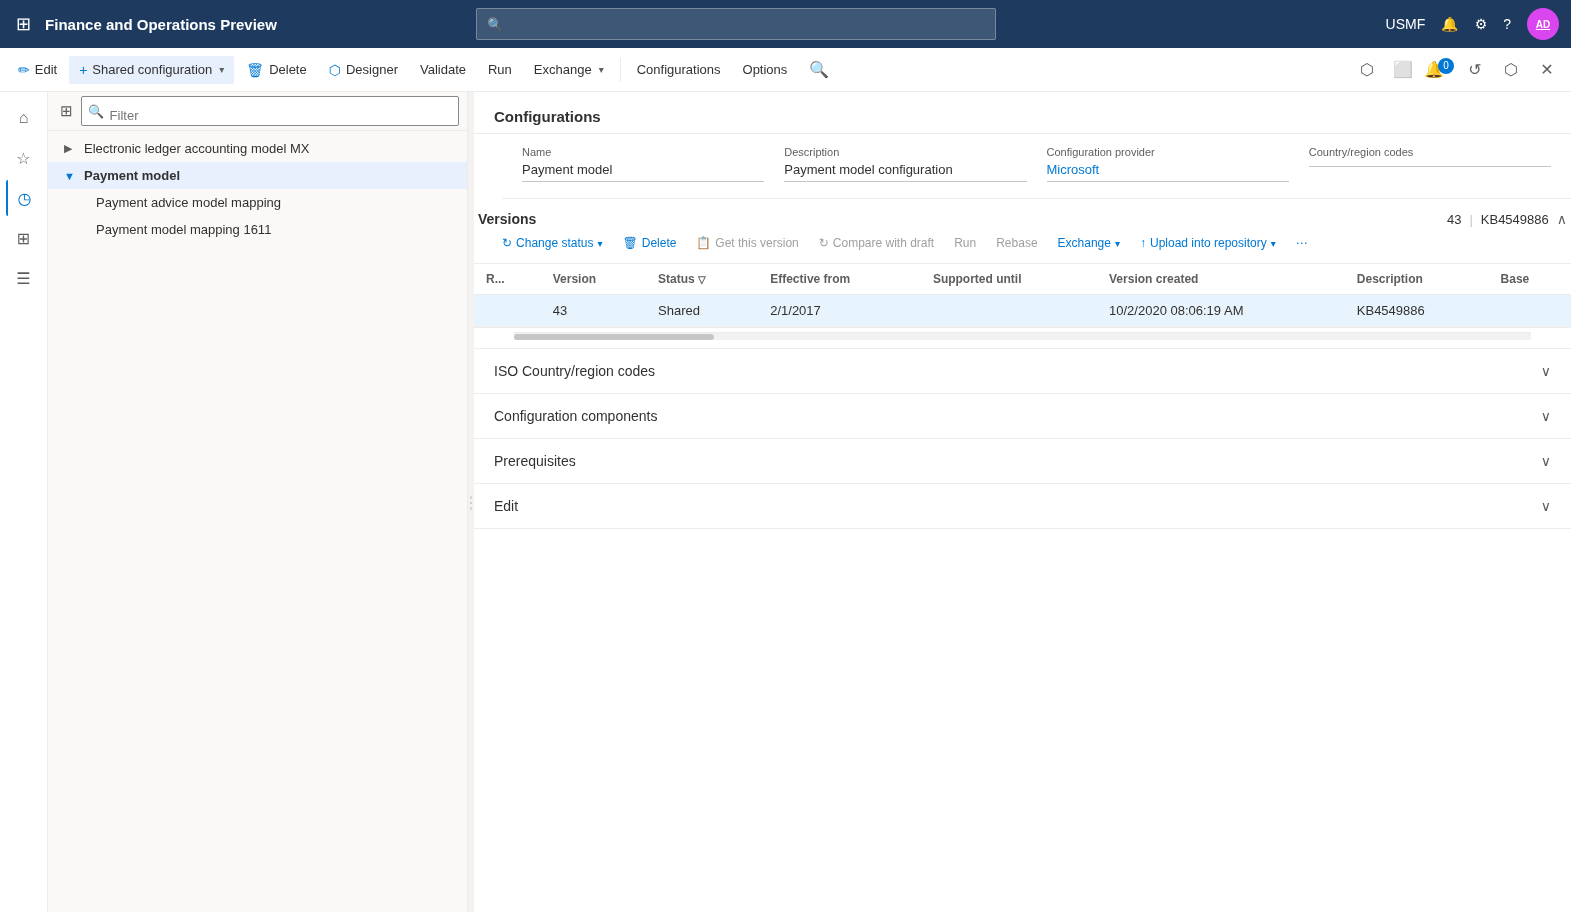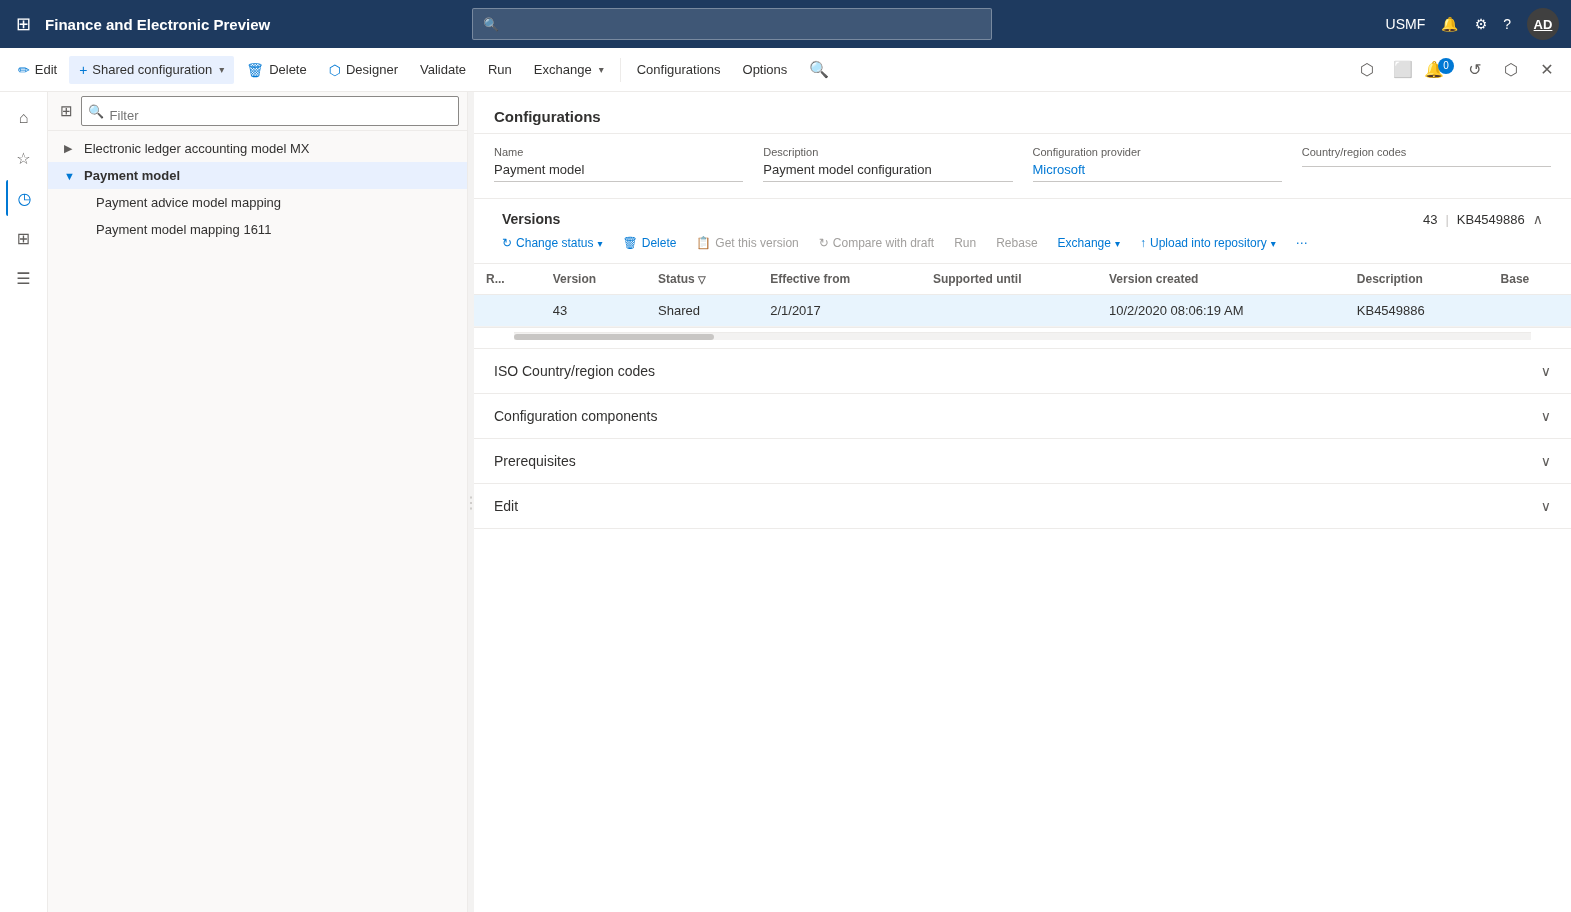--- a/index.html
+++ b/index.html
@@ -35,21 +35,21 @@
       background: transparent;
       border: none;
       outline: none;
       color: rgba(255,255,255,0.8);
       font-size: 13px;
       width: 100%;
     }
     .top-nav-search input::placeholder { color: rgba(255,255,255,0.7); }
     .top-nav-right { margin-left: auto; display: flex; align-items: center; gap: 16px; color: #fff; }
     .top-nav-right span { font-size: 14px; cursor: pointer; }
-    .avatar { width: 32px; height: 32px; border-radius: 50%; background: #404040; display: flex; align-items: center; justify-content: center; font-size: 13px; font-weight: 600; color: #fff; text-decoration: underline; }
+    .avatar { width: 32px; height: 32px; border-radius: 50%; background: #d946ef; display: flex; align-items: center; justify-content: center; font-size: 10px; font-weight: 600; color: #fff; text-decoration: underline; }
 
     
     .toolbar {
       background: #fff;
       border-bottom: 1px solid #edebe9;
       height: 44px;
       display: flex;
       align-items: center;
       padding: 0 8px;
       gap: 2px;
@@ -145,20 +145,21 @@
       font-weight: 600;
       color: #323130;
       border-bottom: 1px solid #edebe9;
     }
     .config-fields {
       padding: 12px 20px 16px;
       display: grid;
       grid-template-columns: 1fr 1fr 1fr 1fr;
       gap: 0 20px;
       border-bottom: 1px solid #edebe9;
+      margin-left: 28px;
     }
     .field-group { display: flex; flex-direction: column; gap: 4px; }
     .field-label { font-size: 11px; color: #605e5c; font-weight: 400; }
     .field-value { font-size: 13px; color: #323130; border-bottom: 1px solid #c8c6c4; padding-bottom: 4px; }
     .field-value.link { color: #0078d4; cursor: pointer; }
 
     
     .section {
       border-bottom: 1px solid #edebe9;
     }
@@ -216,21 +217,21 @@
 
     
     .h-scroll-bar { height: 8px; background: #f3f2f1; border-top: 1px solid #edebe9; position: relative; margin: 0 20px; }
     .h-scroll-thumb { height: 6px; width: 200px; background: #c8c6c4; border-radius: 3px; margin-top: 1px; }
   </style>
 </head>
 <body>
 
 <div class="top-nav">
   <span class="top-nav-grid-icon">⊞</span>
-  <span class="top-nav-title">Finance and Electronic Preview</span>
+  <span class="top-nav-title">Finance and Operations Preview</span>
   <div class="top-nav-search">
     <span>🔍</span>
   </div>
   <div class="top-nav-right">
     <span>USMF</span>
     <span>🔔</span>
     <span>⚙</span>
     <span>?</span>
     <div class="avatar">AD</div>
   </div>
@@ -344,21 +345,21 @@
         <span class="field-label">Configuration provider</span>
         <span class="field-value link">Microsoft</span>
       </div>
       <div class="field-group">
         <span class="field-label">Country/region codes</span>
         <span class="field-value"></span>
       </div>
     </div>
 
     <div class="section">
-      <div style="padding:12px 28px 0;display:flex;align-items:flex-start;justify-content:space-between;">
+      <div style="padding:12px 4px 0;display:flex;align-items:flex-start;justify-content:space-between;">
         <span class="section-title">Versions</span>
         <div style="display:flex;align-items:center;gap:8px;">
           <span style="font-size:13px;color:#323130;">43</span>
           <span style="color:#c8c6c4;">|</span>
           <span style="font-size:13px;color:#323130;">KB4549886</span>
           <button style="border:none;background:transparent;cursor:pointer;font-size:14px;color:#605e5c;">∧</button>
         </div>
       </div>
 
       <div class="versions-toolbar">

